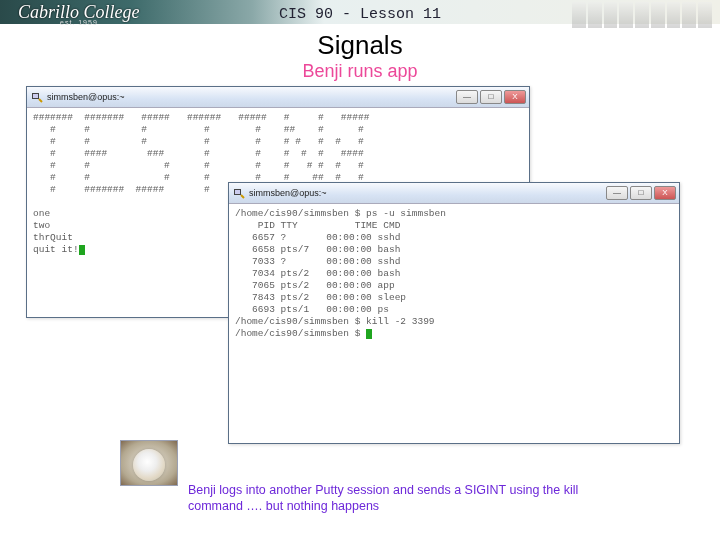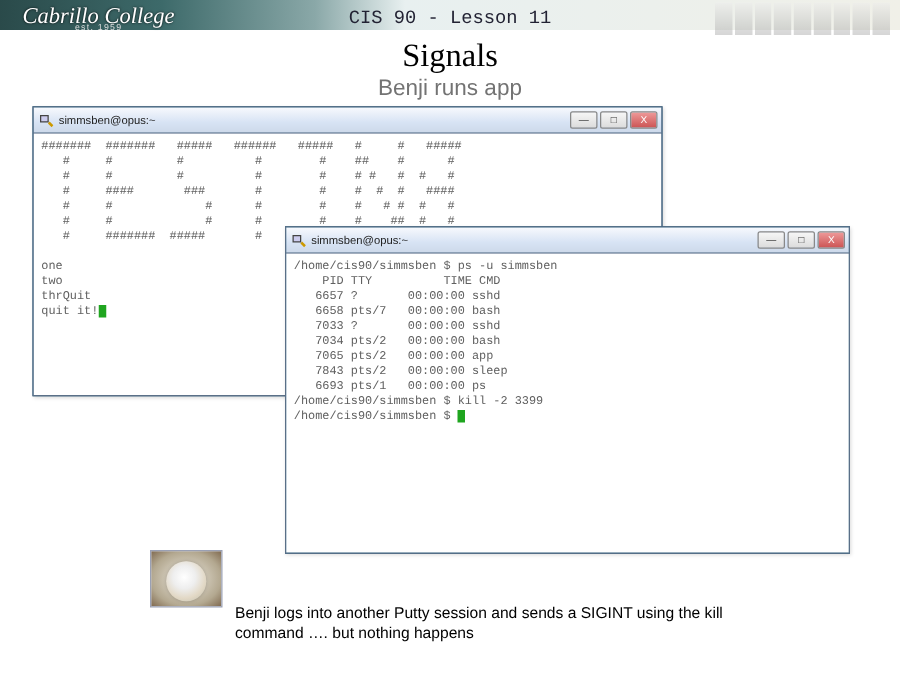--- a/index.html
+++ b/index.html
@@ -53,31 +53,31 @@
     display: flex;
     gap: 2px;
     opacity: 0.4;
   }
   .columns-deco div {
     flex: 1;
     background: linear-gradient(to bottom, #eee 0%, #bbb 60%, #999 100%);
     border-radius: 1px 1px 0 0;
   }
   .big-heading {
-    font-family: Liberation Serif, serif;
+    font-family: Liberation Sans, sans-serif;
     font-size: 26px;
     text-align: center;
     color: #000;
     margin-top: 6px;
   }
   .sub-heading {
     font-family: Verdana, sans-serif;
     font-size: 18px;
     text-align: center;
-    color: #737373;
+    color: #ec4899;
   }
   .stage {
     position: relative;
     width: 100%;
     height: 370px;
     margin-top: 4px;
   }
   .putty-window {
     position: absolute;
     border: 1px solid #5a6f87;
@@ -167,21 +167,21 @@
     left: 12px; top: 8px;
     width: 32px; height: 32px;
     background: radial-gradient(circle at 45% 40%, #fff 0%, #eee 35%, #e2d8c5 65%, #bba 100%);
     border-radius: 50%;
     box-shadow: 0 0 3px rgba(0,0,0,0.2);
   }
   .footer-text {
     font-family: Verdana, sans-serif;
     font-size: 12.5px;
     line-height: 16px;
-    color: #000000;
+    color: #6d28d9;
     max-width: 440px;
     margin-top: 42px;
   }
 </style>
 </head>
 <body>
 
 <div class="header-banner">
   <span class="college-logo">Cabrillo College</span>
   <span class="est">est. 1959</span>

